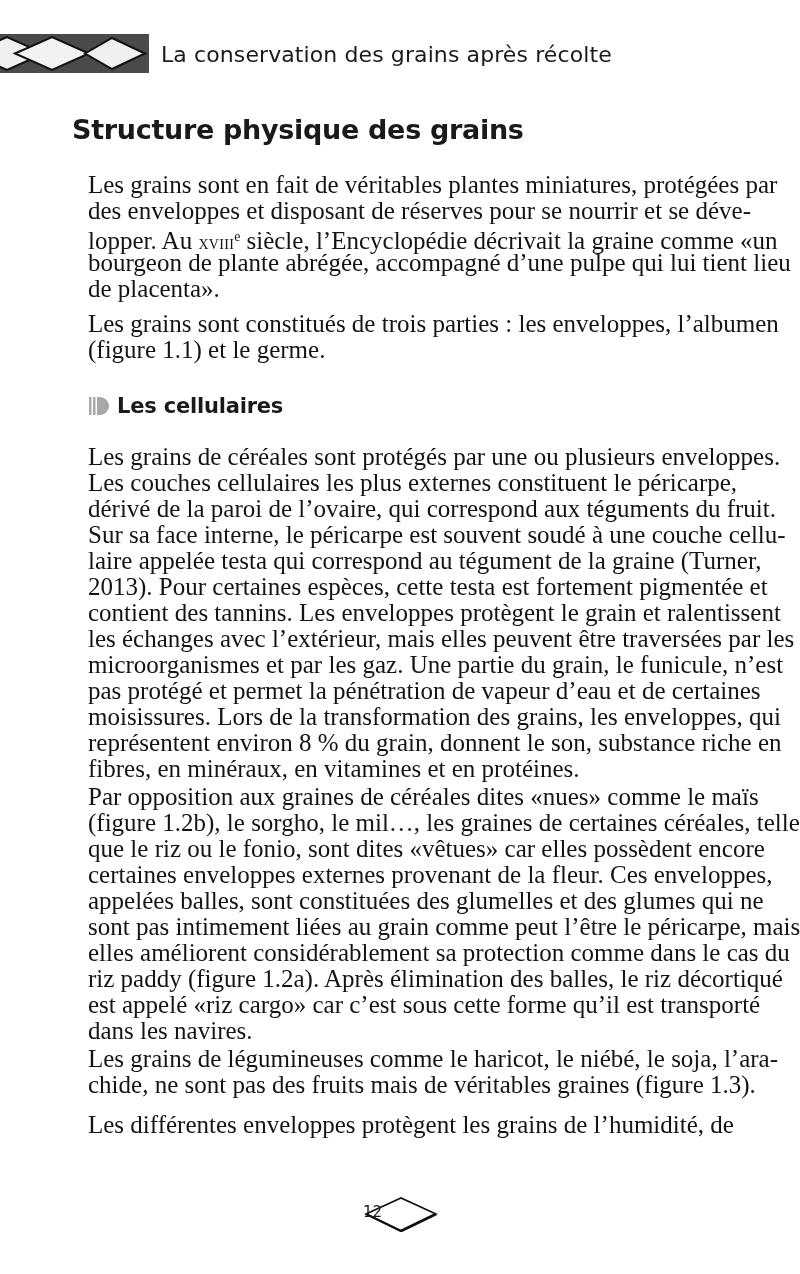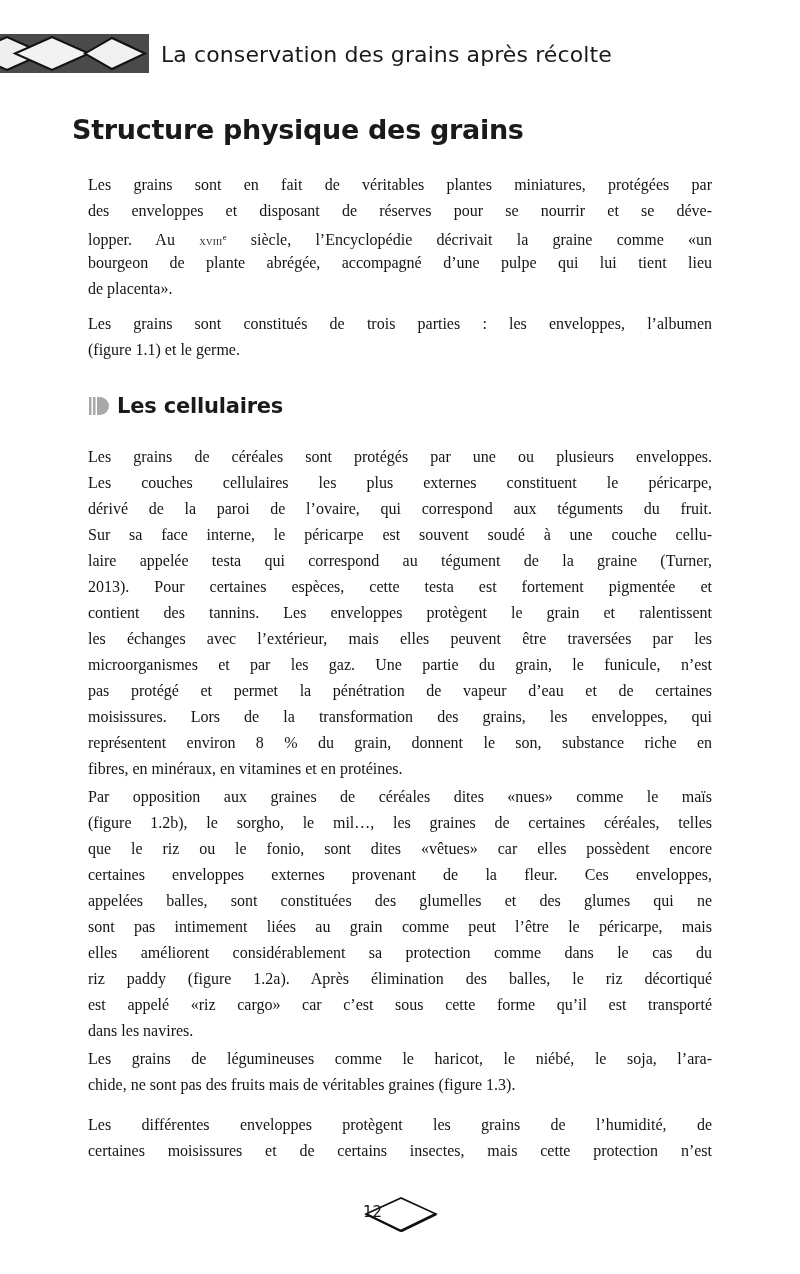--- a/index.html
+++ b/index.html
@@ -1,20 +1,20 @@
 <!DOCTYPE html>
 <html><head>
   <meta charset="utf-8">
   <style>
     html, body { margin: 0; padding: 0; background: #ffffff; }
     body { width: 800px; height: 1274px; position: relative; overflow: hidden; color: #141414; }
     .header-band { position: absolute; left: 0; top: 34px; width: 149px; height: 39px; }
     .running-head { position: absolute; left: 161px; top: 42px; font-family: "DejaVu Sans", sans-serif; font-size: 22px; color: #1a1a1a; letter-spacing: 0.1px; white-space: nowrap; }
     .page-title { position: absolute; left: 72px; top: 114px; font-family: "DejaVu Sans", sans-serif; font-size: 27px; font-weight: bold; color: #1a1a1a; white-space: nowrap; letter-spacing: -0.3px; }
-    .body { position: absolute; left: 88px; width: 624px; font-family: "Liberation Serif", serif; font-size: 16px; line-height: 26px; color: #141414; }
+    .body { position: absolute; left: 88px; width: 624px; font-family: "Liberation Serif", serif; font-size: 25px; line-height: 26px; color: #141414; }
     .line { display: block; white-space: nowrap; text-align: justify; text-align-last: justify; height: 26px; overflow: visible; }
     .line.last { text-align-last: left; }
     .sc { font-variant: small-caps; font-size: 0.82em; letter-spacing: 0.3px; }
     .sup { font-size: 0.55em; vertical-align: 0.6em; }
     .subhead { position: absolute; left: 89px; top: 394px; display: flex; align-items: center; white-space: nowrap; }
     .subhead-icon { width: 20px; height: 22px; margin-right: 8px; }
     .subhead-text { font-family: "DejaVu Sans", sans-serif; font-size: 21px; font-weight: bold; color: #1a1a1a; letter-spacing: -0.2px; }
     .page-number { position: absolute; left: 363px; top: 1195px; width: 76px; height: 40px; }
     .page-number-text { position: absolute; left: 363px; top: 1203px; width: 76px; font-family: "DejaVu Sans", sans-serif; font-size: 15px; color: #1a1a1a; }
   </style>
@@ -84,21 +84,20 @@
   <span class="line last">dans les navires.</span>
 </div>
 
 <div class="body" style="top:1046px;">
   <span class="line">Les grains de légumineuses comme le haricot, le niébé, le soja, l’ara-</span>
   <span class="line last">chide, ne sont pas des fruits mais de véritables graines (figure 1.3).</span>
 </div>
 
 <div class="body" style="top:1112px;">
   <span class="line">Les différentes enveloppes protègent les grains de l’humidité, de</span>
-  <span class="line">certaines moisissures et de certains insectes, mais cette protection n’est</span>
 </div>
 
 <svg class="page-number" viewBox="0 0 76 40">
   <polygon points="3,19 38,3 73,19 38,36" fill="#ffffff" stroke="#111" stroke-width="1.6"></polygon>
   <polyline points="38,36 73,19" fill="none" stroke="#111" stroke-width="2.8"></polyline>
   <polyline points="3,19 38,36" fill="none" stroke="#111" stroke-width="2.2"></polyline>
 </svg>
 <div class="page-number-text">12</div>
 
 </body></html>

